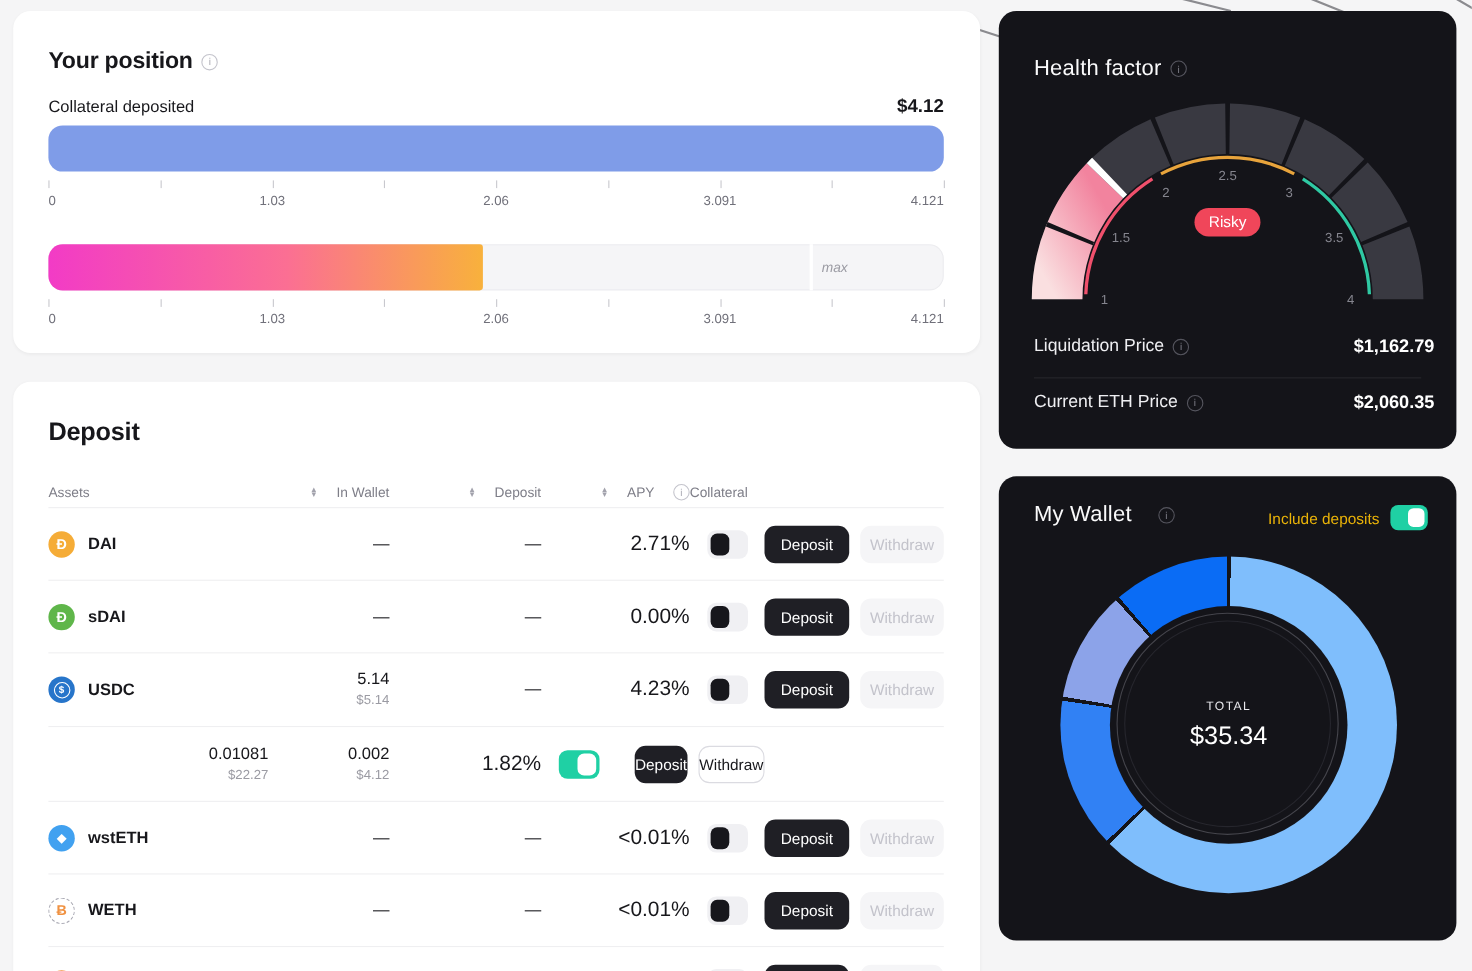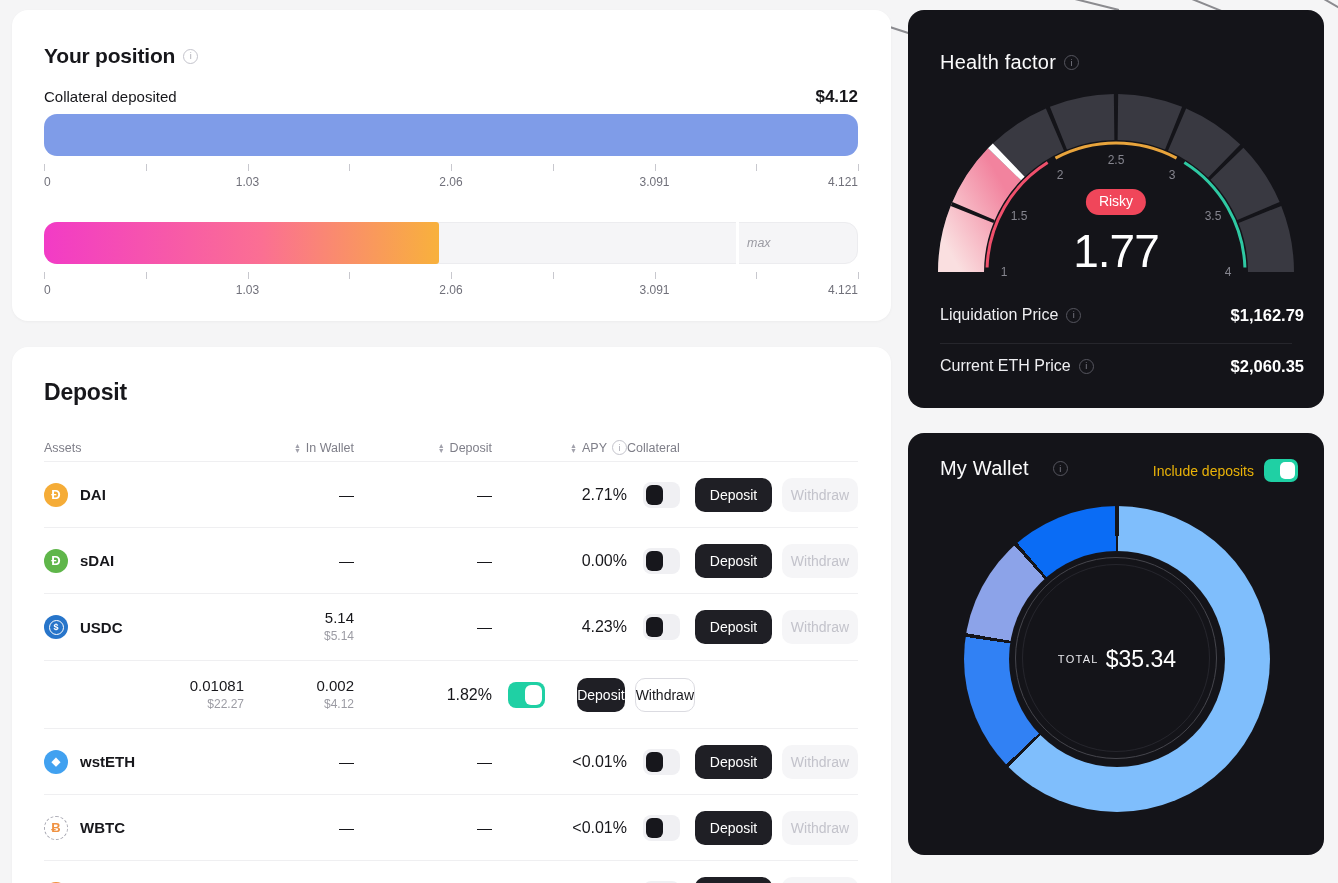--- a/index.html
+++ b/index.html
@@ -44,37 +44,37 @@
   .al-3 { left:75%; transform:translateX(-50%); }
   .al-4 { left:100%; transform:translateX(-100%); }
   #collateral-section { margin-top:19px; }
   #borrow-section { margin-top:30px; }
 
   
   #deposit-card { left:12px; top:347px; width:879px; height:560px; padding:32px 33px 0 32px; }
   #deposit-table { position:absolute; left:32px; right:33px; top:93px; }
   .t-head { display:grid; grid-template-columns:200px 110px 138px 135px 68px 163px; align-items:center;
             height:22px; border-bottom:1px solid #EFEFF1; font-size:12.5px; color:#7E7E88; padding-bottom:6px; }
-  .t-head .h-right { justify-self:end; display:flex; align-items:center; gap:5px;text-align:center; }
+  .t-head .h-right { justify-self:end; display:flex; align-items:center; gap:17px;text-align:center; }
   .sort { display:inline-flex; flex-direction:column; line-height:5px; font-size:7px; color:#A2A2AC; letter-spacing:0; }
   .t-row { display:grid; grid-template-columns:200px 110px 138px 135px 68px 163px; align-items:center;
            height:66px; border-bottom:1px solid #EFEFF1; }
   .t-row.h67 { height:67px; } .t-row.h68 { height:68px; } .t-row.last { border-bottom:none; }
   .asset-cell { display:flex; align-items:center; gap:12px; }
   .coin { width:24px; height:24px; border-radius:50%; display:flex; align-items:center; justify-content:center;
           font-weight:700; font-size:13px; color:#fff; flex:none; }
   .coin-usdc i { font-style:normal; border:1.6px solid #fff; border-radius:50%; width:15px; height:15px;
                  display:flex; align-items:center; justify-content:center; font-size:9px; font-weight:700; }
   .coin-weth { font-size:4.5px; letter-spacing:.2px; box-shadow:inset 0 0 0 1px #fff; }
   .coin-wsteth { font-size:11px; }
   .asset-name { font-size:15px; font-weight:700; }
   .num-cell { justify-self:end; display:flex; flex-direction:column; align-items:flex-end; line-height:18px; }
   .num-main { font-size:15px; font-weight:500; color:#17171B; }
   .num-sub { font-size:12px; color:#9B9BA3; }
-  .apy-cell { justify-self:end; font-size:16px; font-weight:500; }
+  .apy-cell { justify-self:end; font-size:19px; font-weight:500; }
   .tgl-cell { padding-left:16px; }
   .tgl { position:relative; display:block; width:37px; height:26px; border-radius:8px; cursor:pointer; }
   .tgl b { position:absolute; top:3px; width:17px; height:20px; border-radius:6px; }
   .tgl.off { background:#F0F0F3; }
   .tgl.off b { left:3px; background:#17171C; }
   .tgl.on b { right:3px; background:#FFFFFF; }
   .actions { display:flex; justify-content:flex-end; gap:10px; }
   .btn { height:34px; border-radius:10px; font-size:14px; font-weight:500; border:none; cursor:pointer;
          display:flex; align-items:center; justify-content:center; font-family:inherit; }
   .btn-deposit { width:77px; background:#1F1F25; color:#FFFFFF; }
@@ -101,21 +101,21 @@
   #wallet-card { left:908px; top:433px; width:416px; height:422px; }
   #wallet-card .title-row { position:absolute; left:32px; top:24px;gap:24px; }
   #wallet-card .card-title { font-size:20px; font-weight:500; color:#FAFAFB; letter-spacing:.2px; }
   #include-row { position:absolute; right:26px; top:26px; display:flex; align-items:center; gap:10px; }
   #include-label { font-size:14px; color:#eab308; }
   .tgl2 { position:relative; width:34px; height:23px; border-radius:7px; cursor:pointer; }
   .tgl2 b { position:absolute; top:3px; width:15px; height:17px; border-radius:5px; background:#fff; }
   .tgl2.on b { right:3px; }
   #donut { position:absolute; left:56px; top:73px; width:306px; height:306px; border-radius:50%; }
   #donut-hole { position:absolute; left:45px; top:45px; width:216px; height:216px; border-radius:50%;
-                background:#141419; display:flex; flex-direction:row; align-items:center; justify-content:center; gap:7px; }
+                background:#141419; display:flex; flex-direction:column; align-items:center; justify-content:center; gap:7px; }
   .dring { position:absolute; border-radius:50%; }
   #dring1 { left:6px; top:6px; width:202px; height:202px; border:1px solid #45454C; }
   #dring2 { left:13px; top:13px; width:188px; height:188px; border:1px solid #26262D; }
   #donut-label { font-size:11px; letter-spacing:1.3px; color:#E8E8EC; }
   #donut-total { font-size:23px; font-weight:500; color:#FFFFFF; }
 </style>
 </head>
 <body>
 
 <div class="bgline" style="left:1062px; top:2px;  width:58px; transform:rotate(14deg);"></div>
@@ -333,21 +333,21 @@
         <button class="btn btn-deposit">Deposit</button>
         <button class="btn btn-withdraw wd-ghost">Withdraw</button>
       </div>
     </div>
 
     <div class="t-row">
       <div class="asset-cell">
           <span class="coin" style="background: rgb(255, 255, 255); color: rgb(240, 146, 66); border: 1.5px dashed rgb(171, 171, 181);">
             <i style="font-style:normal">Ƀ</i>
           </span>
-        <span class="asset-name">WBTC</span>
+        <span class="asset-name">WETH</span>
         </div>
       <div class="num-cell">
           <span class="num-main">—</span>
         </div>
       <div class="num-cell">
           <span class="num-main">—</span>
         </div>
       <div class="apy-cell">&lt;0.01%</div>
       <div class="tgl-cell">
           <span class="tgl off">
@@ -402,21 +402,20 @@
         <path d="M 321.92 120.44 A 155 155 0 0 1 333.00 178.00" fill="none" stroke="#393941" stroke-width="46"></path>
         <path d="M 23.00 178.00 A 155 155 0 0 1 66.50 70.33" fill="none" stroke="url(#pinkGrad)" stroke-width="46"></path>
         <path d="M 34.08 120.44 A 155 155 0 0 1 35.53 116.94" fill="none" stroke="#141419" stroke-width="46"></path>
         <path d="M 66.50 70.33 A 155 155 0 0 1 70.72 66.13" fill="none" stroke="#FFFFFF" stroke-width="46"></path>
         <path d="M 49.08 173.50 A 129 129 0 0 1 109.64 68.60" fill="none" stroke="#F0506C" stroke-width="3"></path>
         <path d="M 117.44 64.10 A 129 129 0 0 1 238.56 64.10" fill="none" stroke="#E8A43C" stroke-width="3"></path>
         <path d="M 246.36 68.60 A 129 129 0 0 1 306.92 173.50" fill="none" stroke="#2FC9A3" stroke-width="3"></path>
       </svg>
   <span class="gtick" style="left: 66px; top: 178px;">1</span><span class="gtick" style="left: 81.0052px; top: 122px;">1.5</span><span class="gtick" style="left: 122px; top: 81.0052px;">2</span><span class="gtick" style="left: 178px; top: 66px;">2.5</span><span class="gtick" style="left: 234px; top: 81.0052px;">3</span><span class="gtick" style="left: 274.995px; top: 122px;">3.5</span><span class="gtick" style="left: 290px; top: 178px;">4</span></div>
   <div id="risk-badge" style="background: rgb(240, 70, 90);">Risky</div>
-  <div id="hf-value">1.77</div>
 
   <div class="stat-row" style="top:291px; height:28px;">
     <span class="stat-label">
         <span>Liquidation Price</span>
       <i class="info">i</i>
       </span>
     <span class="stat-value">$1,162.79</span>
   </div>
   <div class="stat-div" style="top:333px;"></div>
   <div class="stat-row" style="top:342px; height:28px;">

